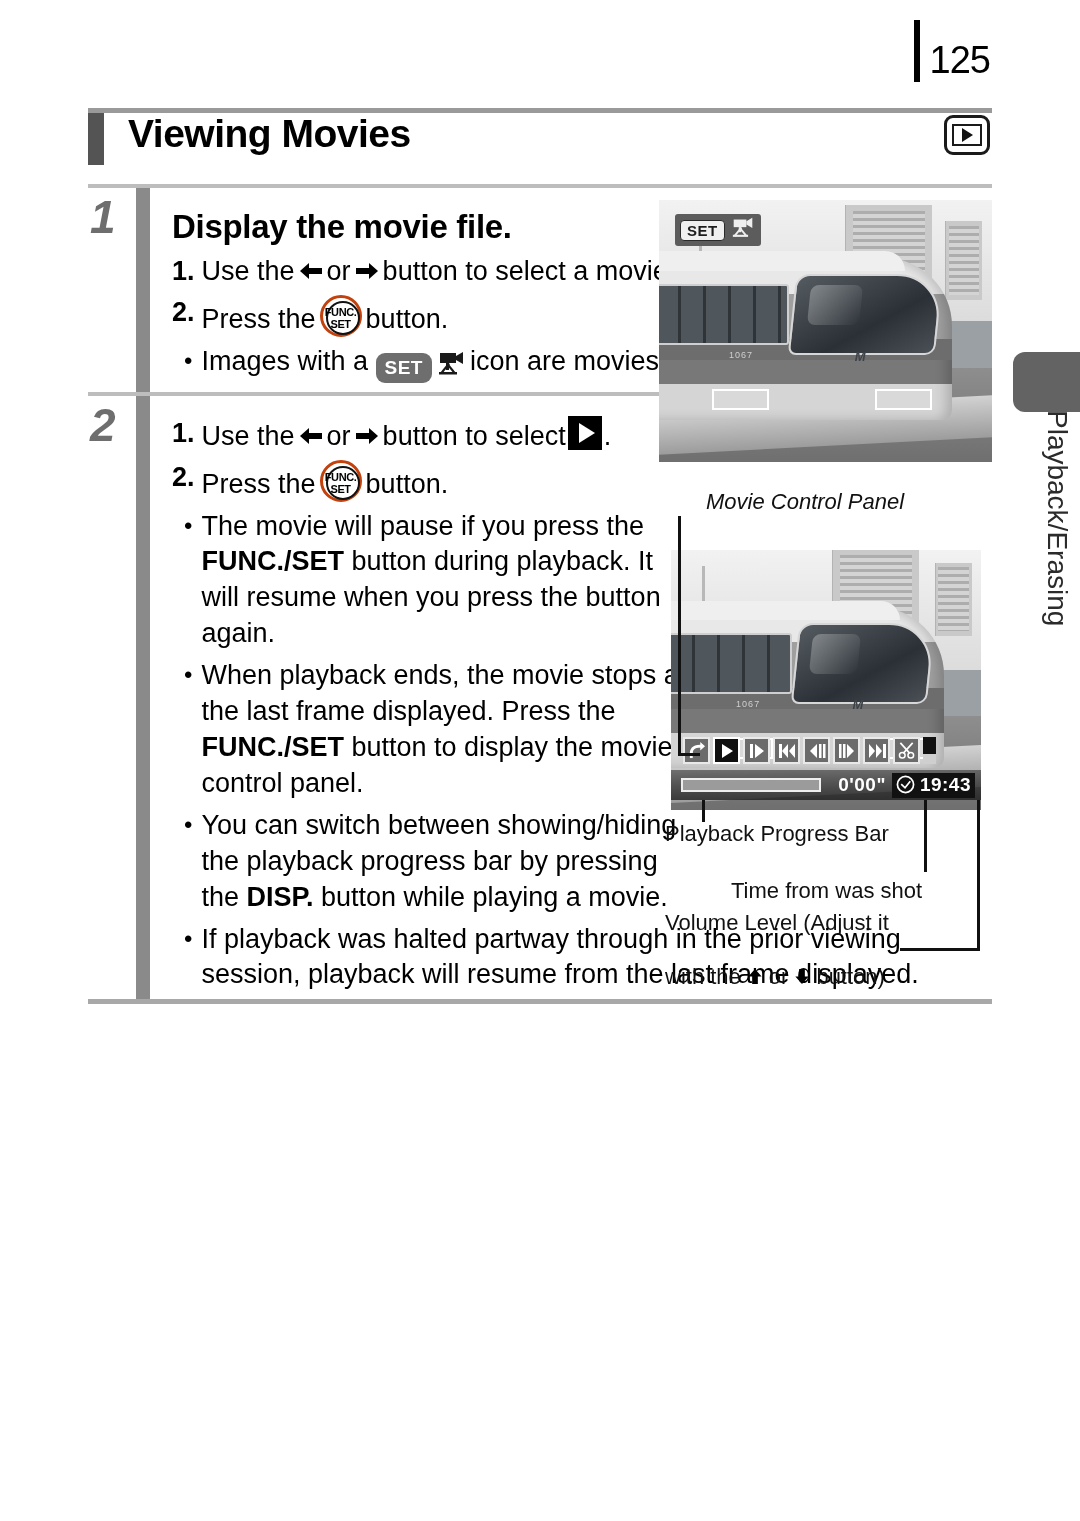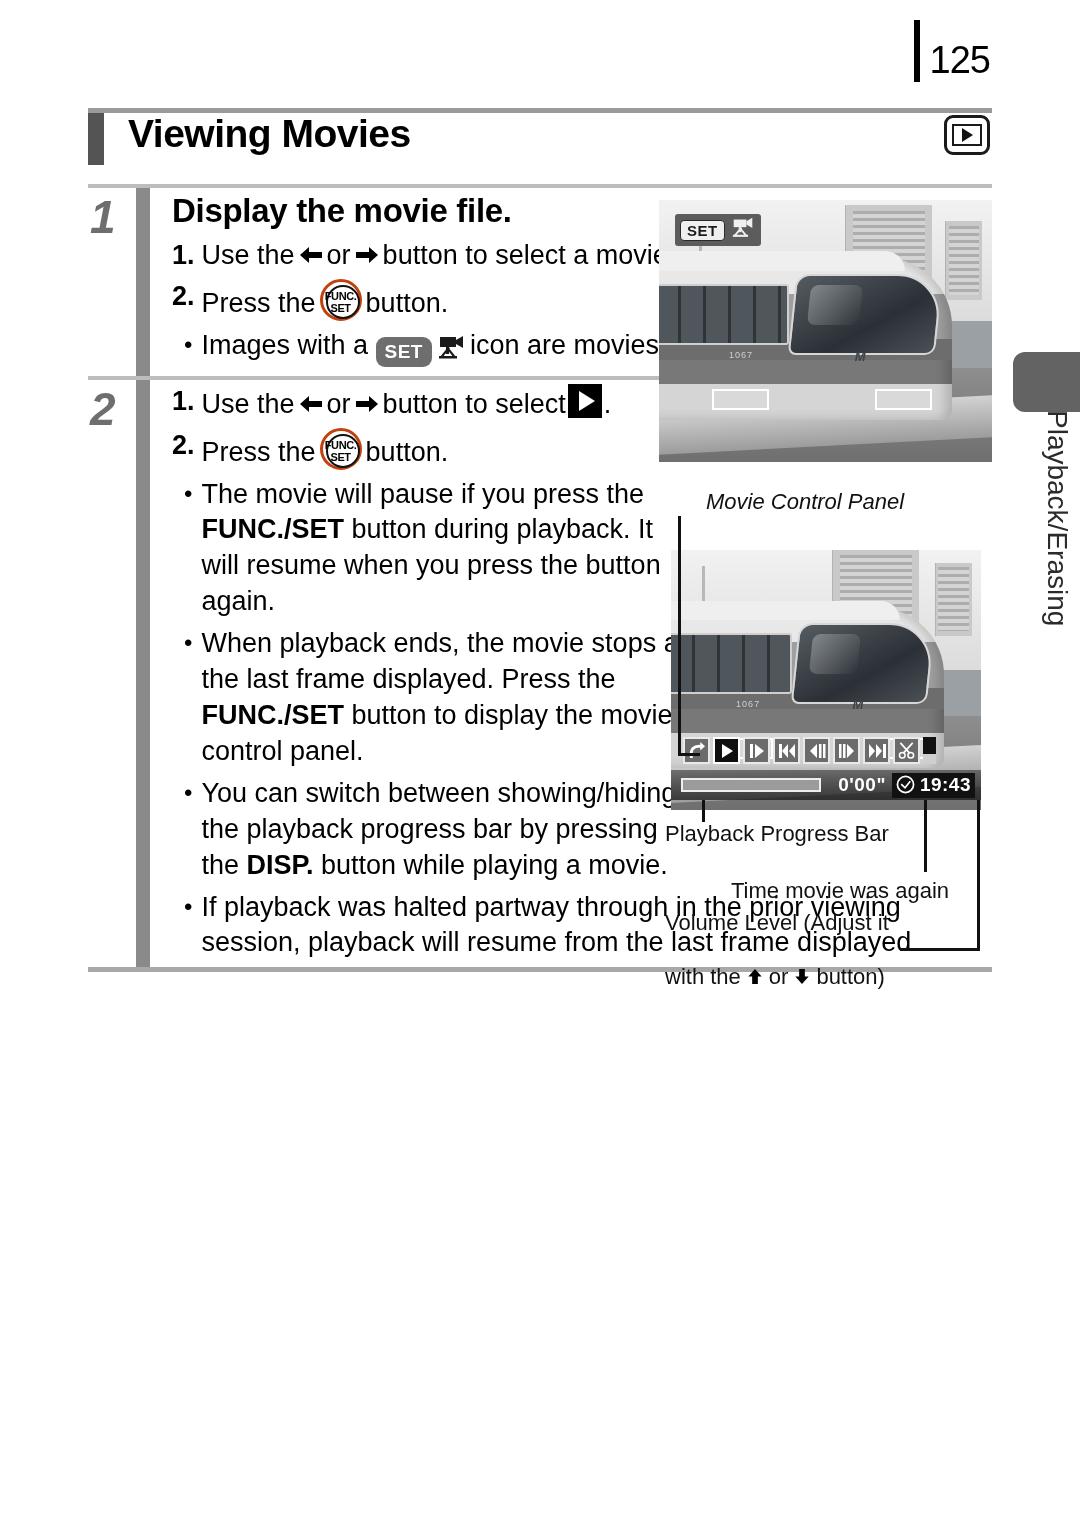--- a/index.html
+++ b/index.html
@@ -63,21 +63,21 @@
   .step { position: relative; display: flex; }
   .step-num {
     width: 48px; flex: 0 0 48px;
     font-size: 46px; font-weight: bold; font-style: italic;
     color: #6e6e6e; text-align: left; padding-left: 2px; padding-top: 6px;
     line-height: 1;
   }
   .step-gutter {
     width: 14px; flex: 0 0 14px; background: #8a8a8a;
   }
-  .step-body { flex: 1 1 auto; padding-left: 22px; padding-top: 4px; padding-bottom: 6px; }
+  .step-body { flex: 1 1 auto; padding-left: 22px; padding-top: 20px; padding-bottom: 6px; }
 
   .step-head {
     font-size: 33px; font-weight: bold; letter-spacing: -0.3px;
     margin-bottom: 8px;
   }
   .sub {
     font-size: 27px; line-height: 1.33; margin-bottom: 5px;
     display: flex; align-items: flex-start;
   }
   .sub .marker { font-weight: bold; flex: 0 0 auto; margin-right: 7px; }
@@ -533,21 +533,21 @@
   </div>
 
   <div class="callout" style="left:706px; top:488px;font-style:italic;">Movie Control Panel</div>
   <div class="lead" style="left:678px; top:516px; width:3px; height:240px;"></div>
   <div class="lead" style="left:678px; top:753px; width:22px; height:3px;"></div>
 
   <div class="lead" style="left:702px; top:800px; width:3px; height:22px;"></div>
   <div class="callout" style="left:665px; top:820px;">Playback Progress Bar</div>
 
   <div class="lead" style="left:924px; top:800px; width:3px; height:72px;"></div>
-  <div class="callout" style="left:731px; top:877px;">Time movie was again</div>
+  <div class="callout" style="left:731px; top:877px;">Time from was shot</div>
 
   <div class="lead" style="left:977px; top:800px; width:3px; height:150px;"></div>
   <div class="lead" style="left:900px; top:948px; width:80px; height:3px;"></div>
   <div class="callout" style="left:665px; top:909px;">Volume Level (Adjust it</div>
   <div class="callout" style="left:665px; top:963px;"><span>with the</span><span class="arr"><svg width="22" height="19" viewBox="0 0 22 20">
           <path d="M11 2 L18 10 L14 10 L14 18 L8 18 L8 10 L4 10 Z" fill="#000"></path>
         </svg></span><span>or</span><span class="arr"><svg width="22" height="19" viewBox="0 0 22 20">
           <path d="M11 18 L18 10 L14 10 L14 2 L8 2 L8 10 L4 10 Z" fill="#000"></path>
         </svg></span><span>button)</span></div>
 

